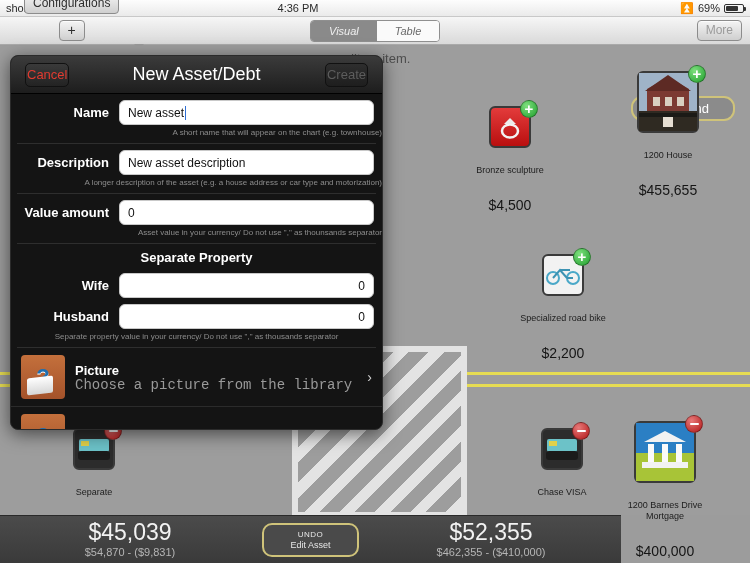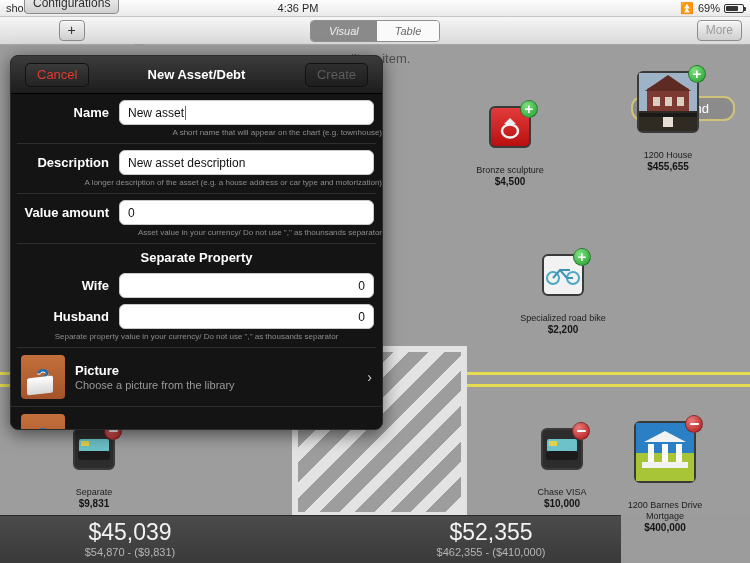--- a/index.html
+++ b/index.html
@@ -79,21 +79,21 @@
 
   
   .item { position: absolute; width: 100px; text-align: center; }
   .item .thumb {
     width: 42px; height: 42px; margin: 0 auto; border-radius: 6px;
     position: relative; border: 2px solid #3a3a3a;
     display: flex; align-items: center; justify-content: center; overflow: visible;
   }
   .item.big .thumb { width: 62px; height: 62px; }
   .item .label { font-size: 9px; color: #202020; margin-top: 17px; line-height: 11px; }
-  .item .amount { font-size: 10px; color: #151515; font-weight: bold; line-height: 11px; }
+  .item .amount { font-size: 14px; color: #151515; font-weight: normal; line-height: 11px; margin-top: 24px; }
   .badge {
     position: absolute; top: -8px; right: -9px; width: 18px; height: 18px; border-radius: 50%;
     display: flex; align-items: center; justify-content: center;
     color: #fff; font-size: 15px; font-weight: bold; line-height: 14px;
     border: 1px solid rgba(0,0,0,.35);
   }
   .badge.plus { background: radial-gradient(circle at 35% 30%, #7ee07e, #1f9e2c); }
   .badge.minus { background: radial-gradient(circle at 35% 30%, #e87a7a, #b01515); }
   .badge.minus span { display: block; width: 9px; height: 2.5px; background: #fff; border-radius: 1px; }
 
@@ -125,24 +125,24 @@
     position: absolute; left: 10px; top: 55px; width: 373px; height: 375px;
     background: #141414; border-radius: 8px; overflow: hidden;
     box-shadow: 0 4px 18px rgba(0,0,0,.55);
     border: 1px solid #2b2b2b;
   }
   .modal-hdr {
     height: 38px; background: linear-gradient(#3b3b3b, #1d1d1d);
     border-bottom: 1px solid #000;
     display: flex; align-items: center; justify-content: center; position: relative;
   }
-  .modal-title { font-size: 13px; color: #fff; font-weight: bold; }
+  .modal-title { font-size: 18px; color: #fff; font-weight: normal; }
   .m-btn {
     position: absolute; top: 7px; border-radius: 5px; font-size: 13px;
-    padding: 4px 11px; line-height: 14px;
+    padding: 4px 1px; line-height: 14px;
     background: linear-gradient(#3a3a3a, #232323); border: 1px solid #111;
   }
   .m-cancel { left: 14px; color: #e23b30; }
   .m-create { right: 14px; color: #5d5d5d; background: linear-gradient(#2e2e2e, #1e1e1e); }
 
   .frow { display: flex; align-items: center; padding: 6px 8px 0 8px; }
   .flabel { width: 100px; text-align: right; padding-right: 10px; font-size: 13px; color: #fff; font-weight: bold; }
   .finput {
     flex: 1; background: #fff; border-radius: 6px; height: 25px;
     font-size: 12px; color: #111; display: flex; align-items: center; padding: 0 8px;
@@ -160,21 +160,21 @@
   .lico {
     width: 44px; height: 44px; border-radius: 4px; flex: 0 0 44px;
     background: linear-gradient(#c4703c, #a4522a);
     display: flex; align-items: center; justify-content: center; position: relative;
   }
   .lico .boxq { font-size: 22px; color: #1f6fb0; font-weight: bold; text-shadow: 0 1px 0 #fff; }
   .lico .boxw { position: absolute; left: 6px; bottom: 5px; width: 26px; height: 17px;
      background: linear-gradient(#fff, #d6d6d6); transform: skewY(-6deg); border-radius: 2px; }
   .ltxt { flex: 1; }
   .ltitle { font-size: 13px; color: #fff; font-weight: bold; line-height: 16px; }
-  .lsub { font-size: 11px; color: #9a9a9a; line-height: 12px; }
+  .lsub { font-size: 14px; color: #9a9a9a; line-height: 12px; font-family: Liberation Mono, monospace; }
   .lval { font-size: 13px; color: #e8e8e8; padding-right: 6px; }
   .chev { color: #cfcfcf; font-size: 14px; }
 </style>
 </head>
 <body>
 
 <div id="screen">
 
   <div class="statusbar">
     <div class="sb-left">
@@ -313,20 +313,24 @@
       <div class="label">1200 Barnes Drive Mortgage</div>
       <div class="amount">$400,000</div>
     </div>
   </div>
 
   <div class="bottombar">
     <div class="total">
       <div class="big">$45,039</div>
       <div class="sub">$54,870 - ($9,831)</div>
     </div>
+    <button class="undo">
+      <div class="t">UNDO</div>
+      <div class="s">Edit Asset</div>
+    </button>
     <div class="total">
       <div class="big">$52,355</div>
       <div class="sub">$462,355 - ($410,000)</div>
     </div>
   </div>
 
   <div class="modal">
     <div class="modal-hdr">
       <button class="m-btn m-cancel">Cancel</button>
       <div class="modal-title">New Asset/Debt</div>

